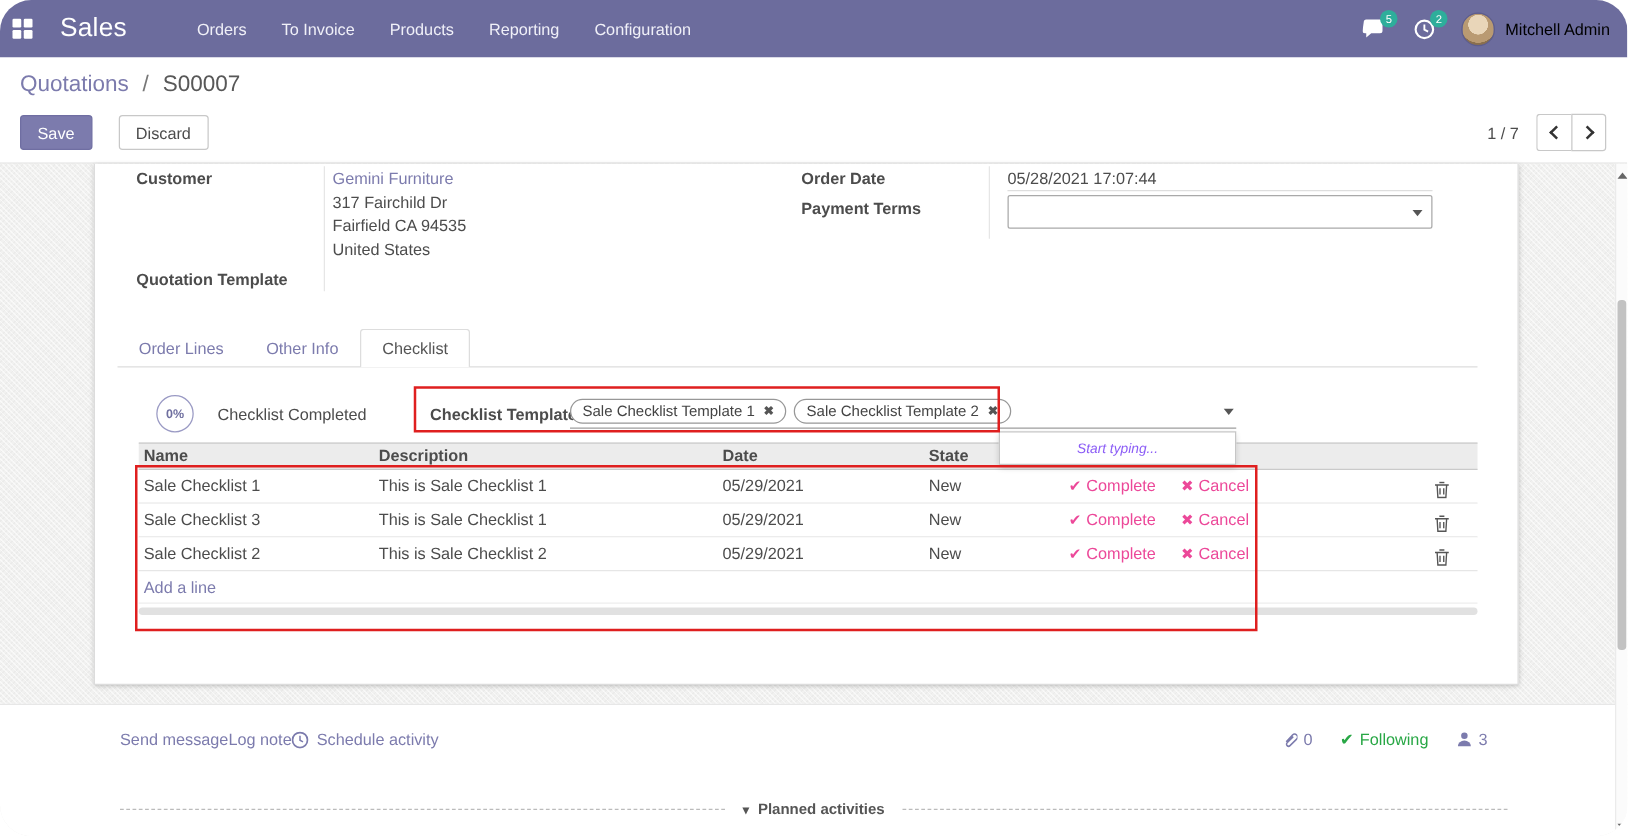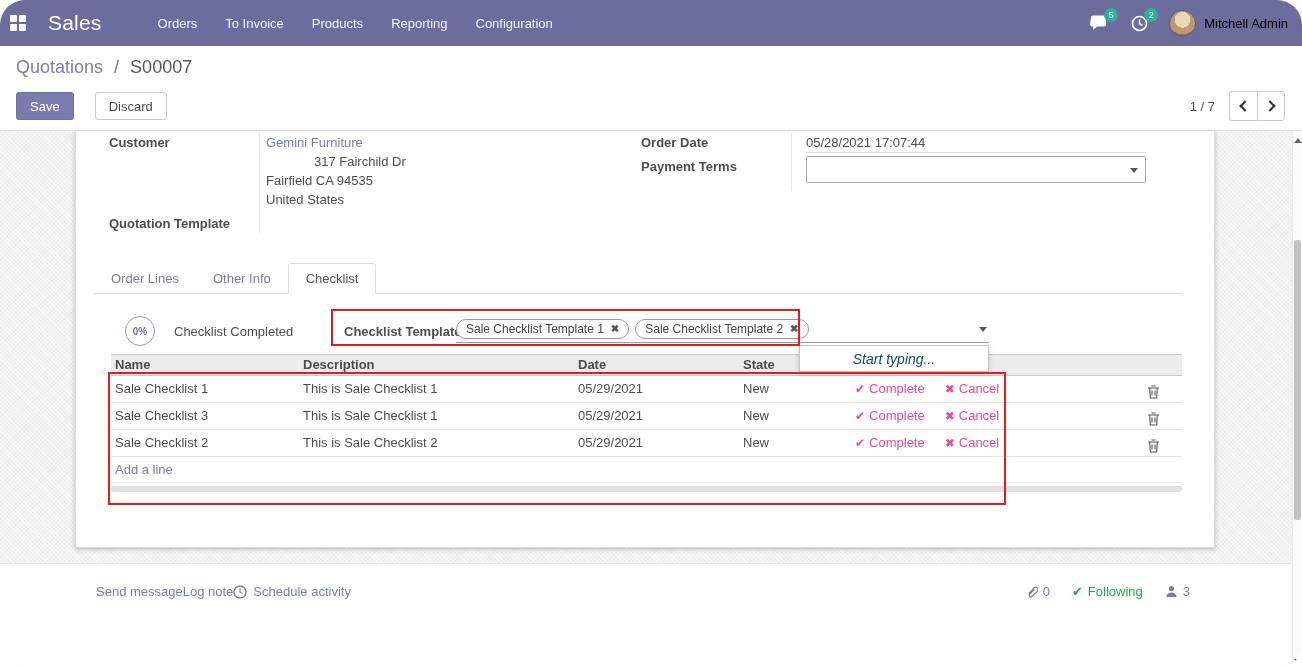--- a/index.html
+++ b/index.html
@@ -53,21 +53,21 @@
     background-image: repeating-linear-gradient(45deg, rgba(255,255,255,.55) 0 1px, transparent 1px 3px),
                       repeating-linear-gradient(-45deg, rgba(0,0,0,.025) 0 1px, transparent 1px 3px); }
 
   
   .sheet { position:absolute; left:75px; top:131px; width:1140px; height:417px; background:#fff;
     border:1px solid #dcdcdc; border-top:none; box-shadow:0 1px 4px rgba(60,60,60,.35); font-size:13px; }
   .lbl { font-weight:bold; color:#4c4c4c; }
   .v-divider { position:absolute; width:1px; background:#e6e6e6; }
   .fld-customer-label   { position:absolute; left:33px;  top:4px; }
   .fld-customer-name    { position:absolute; left:190px; top:4px;  color:#7c7bad; cursor:pointer; }
-  .fld-addr1 { position:absolute; left:190px; top:23px;margin-left:48px; }
+  .fld-addr1 { position:absolute; left:190px; top:23px; }
   .fld-addr2 { position:absolute; left:190px; top:42px; }
   .fld-addr3 { position:absolute; left:190px; top:61px; }
   .fld-qt-label { position:absolute; left:33px; top:85px; }
   .fld-od-label { position:absolute; left:565px; top:4px; }
   .fld-od-value { position:absolute; left:730px; top:4px; width:340px; border-bottom:1px solid #dedede; padding-bottom:2px; cursor:text; }
   .fld-pt-label { position:absolute; left:565px; top:28px; }
   .select-box { position:absolute; left:730px; top:25px; width:340px; height:27px; background:#fff;
     border:1px solid #a9a9a9; border-radius:2px; cursor:pointer; }
   .caret { position:absolute; right:7px; top:11px; width:0; height:0;
     border-left:4px solid transparent; border-right:4px solid transparent; border-top:5px solid #555; }
@@ -88,21 +88,21 @@
   .tags-field { position:absolute; left:380px; top:186px; width:533px; height:26px;
     border-bottom:1px solid #9e9e9e; display:flex; align-items:center; gap:6px; padding-bottom:2px; cursor:text; }
   .tag-pill { display:inline-flex; align-items:center; gap:7px; border:1px solid #979797; border-radius:11px;
     padding:2px 9px; font-size:12px; color:#444; background:#fff; white-space:nowrap; }
   .tag-x { font-size:10px; font-weight:bold; color:#555; cursor:pointer; }
   .tags-caret { position:absolute; right:2px; top:10px; width:0; height:0;
     border-left:4px solid transparent; border-right:4px solid transparent; border-top:5px solid #555; cursor:pointer; }
   .dropdown-panel { position:absolute; left:723px; top:214px; width:190px; height:27px; background:#fff;
     border:1px solid #c6c6c6; box-shadow:0 2px 5px rgba(0,0,0,.2); z-index:20;
     display:flex; align-items:center; justify-content:center; }
-  .dropdown-hint { font-style:italic; color:#0c4a6e; font-size:14px; }
+  .dropdown-hint { font-style:italic; color:#8b5cf6; font-size:11px; }
 
   
   .tbl { position:absolute; left:35px; top:223px; width:1071px; }
   .tr { display:flex; width:1071px; }
   .th-row { background:#ececec; border-top:1px solid #cacaca; border-bottom:1px solid #cacaca; height:22px; }
   .th { font-weight:bold; font-size:13px; line-height:20px; padding-left:4px; cursor:pointer; }
   .td { font-size:13px; line-height:26px; padding-left:4px; white-space:nowrap; overflow:hidden; }
   .data-row { height:27px; border-bottom:1px solid #e6e6e6; background:#fff; cursor:pointer; }
   .c-name { width:188px; } .c-desc { width:275px; } .c-date { width:165px; }
   .c-state { width:112px; } .c-actions { width:269px; display:flex; gap:20px; } .c-trash { width:62px; text-align:center; }
@@ -347,20 +347,25 @@
         <span>Following</span>
       </span>
       <span class="cr-item">
         <svg width="13" height="13" viewBox="0 0 13 13">
           <circle cx="6.5" cy="3.6" r="2.6" fill="#7c7bad"></circle>
           <path d="M1.3 12 a5.2 4.6 0 0 1 10.4 0 z" fill="#7c7bad"></path>
         </svg>
         <span>3</span>
       </span>
     </div>
+    <div class="planned">
+      <span class="dash"></span>
+      <span class="pa-text"><span class="pa-arrow">▾</span><span>Planned activities</span></span>
+      <span class="dash"></span>
+    </div>
   </div>
 
   <div class="vscroll">
     <span class="vs-up"></span>
     <div class="vs-thumb"></div>
     <span class="vs-down"></span>
   </div>
 
 </div>
 

